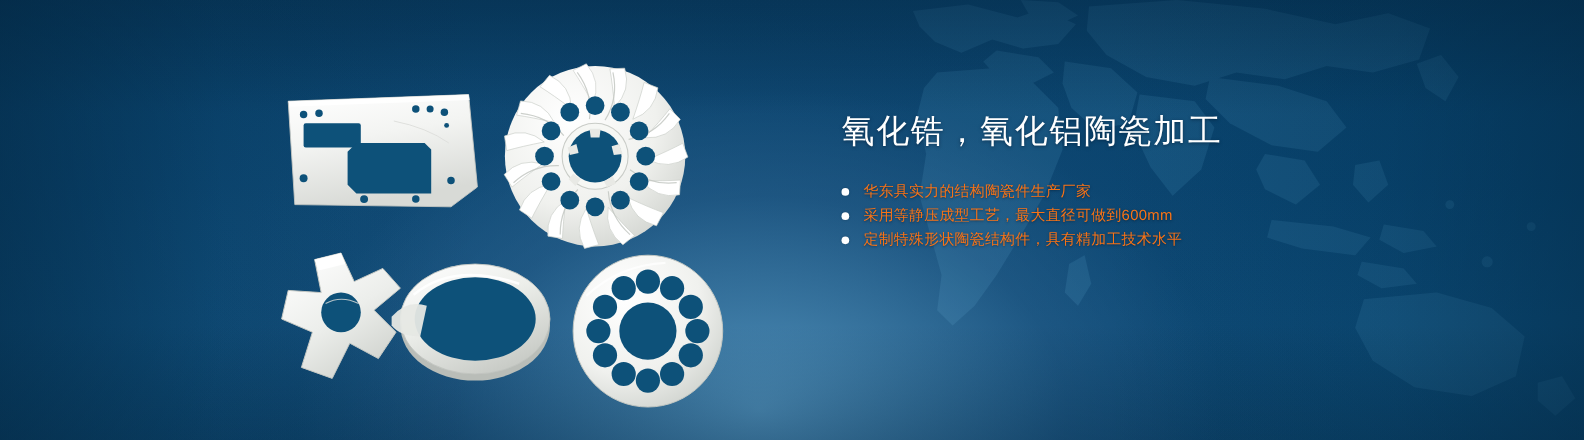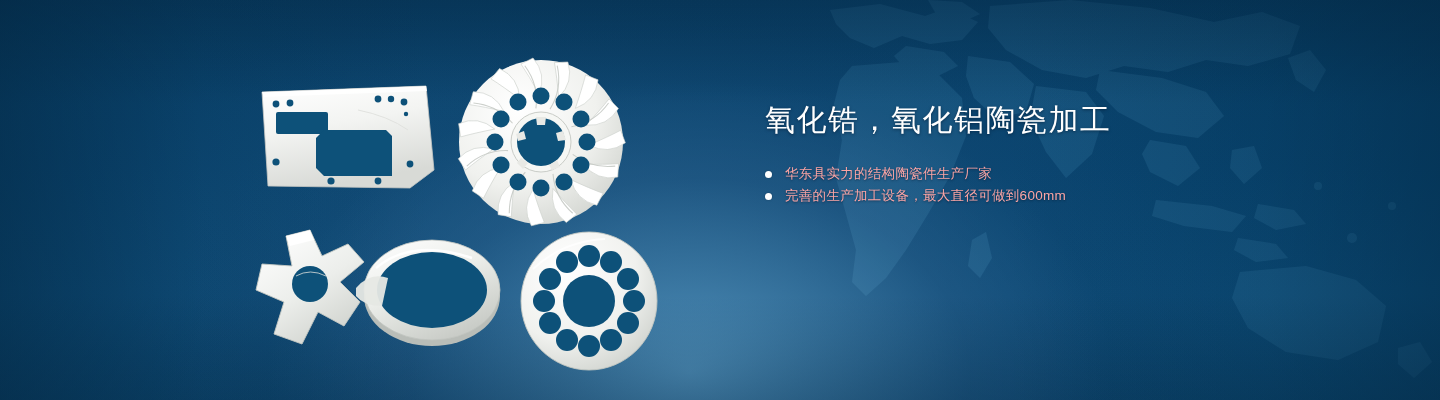--- a/index.html
+++ b/index.html
@@ -75,21 +75,21 @@
   }
   .dot{
     width:7px;height:7px;
     border-radius:50%;
     background:#ffffff;
     flex:0 0 auto;
     margin-right:13px;
     box-shadow:0 0 2px rgba(0,0,0,0.25);
   }
   .btext{
-    color:#fca5a5;
+    color:#f97316;
     font-size:13.5px;
     line-height:1;
     letter-spacing:0.3px;
     white-space:nowrap;
     text-shadow:0 1px 2px rgba(0,20,40,0.5);
   }
 </style>
 </head>
 <body>
 
@@ -338,21 +338,25 @@
 
     <ul class="bullets">
 
       <li class="bullet">
         <span class="dot"></span>
         <span class="btext">华东具实力的结构陶瓷件生产厂家</span>
       </li>
 
       <li class="bullet">
         <span class="dot"></span>
-        <span class="btext">完善的生产加工设备，最大直径可做到600mm</span>
+        <span class="btext">采用等静压成型工艺，最大直径可做到600mm</span>
       </li>
 
+      <li class="bullet">
+        <span class="dot"></span>
+        <span class="btext">定制特殊形状陶瓷结构件，具有精加工技术水平</span>
+      </li>
 
 
     </ul>
   </div>
 
 </div>
 
 </body></html>

